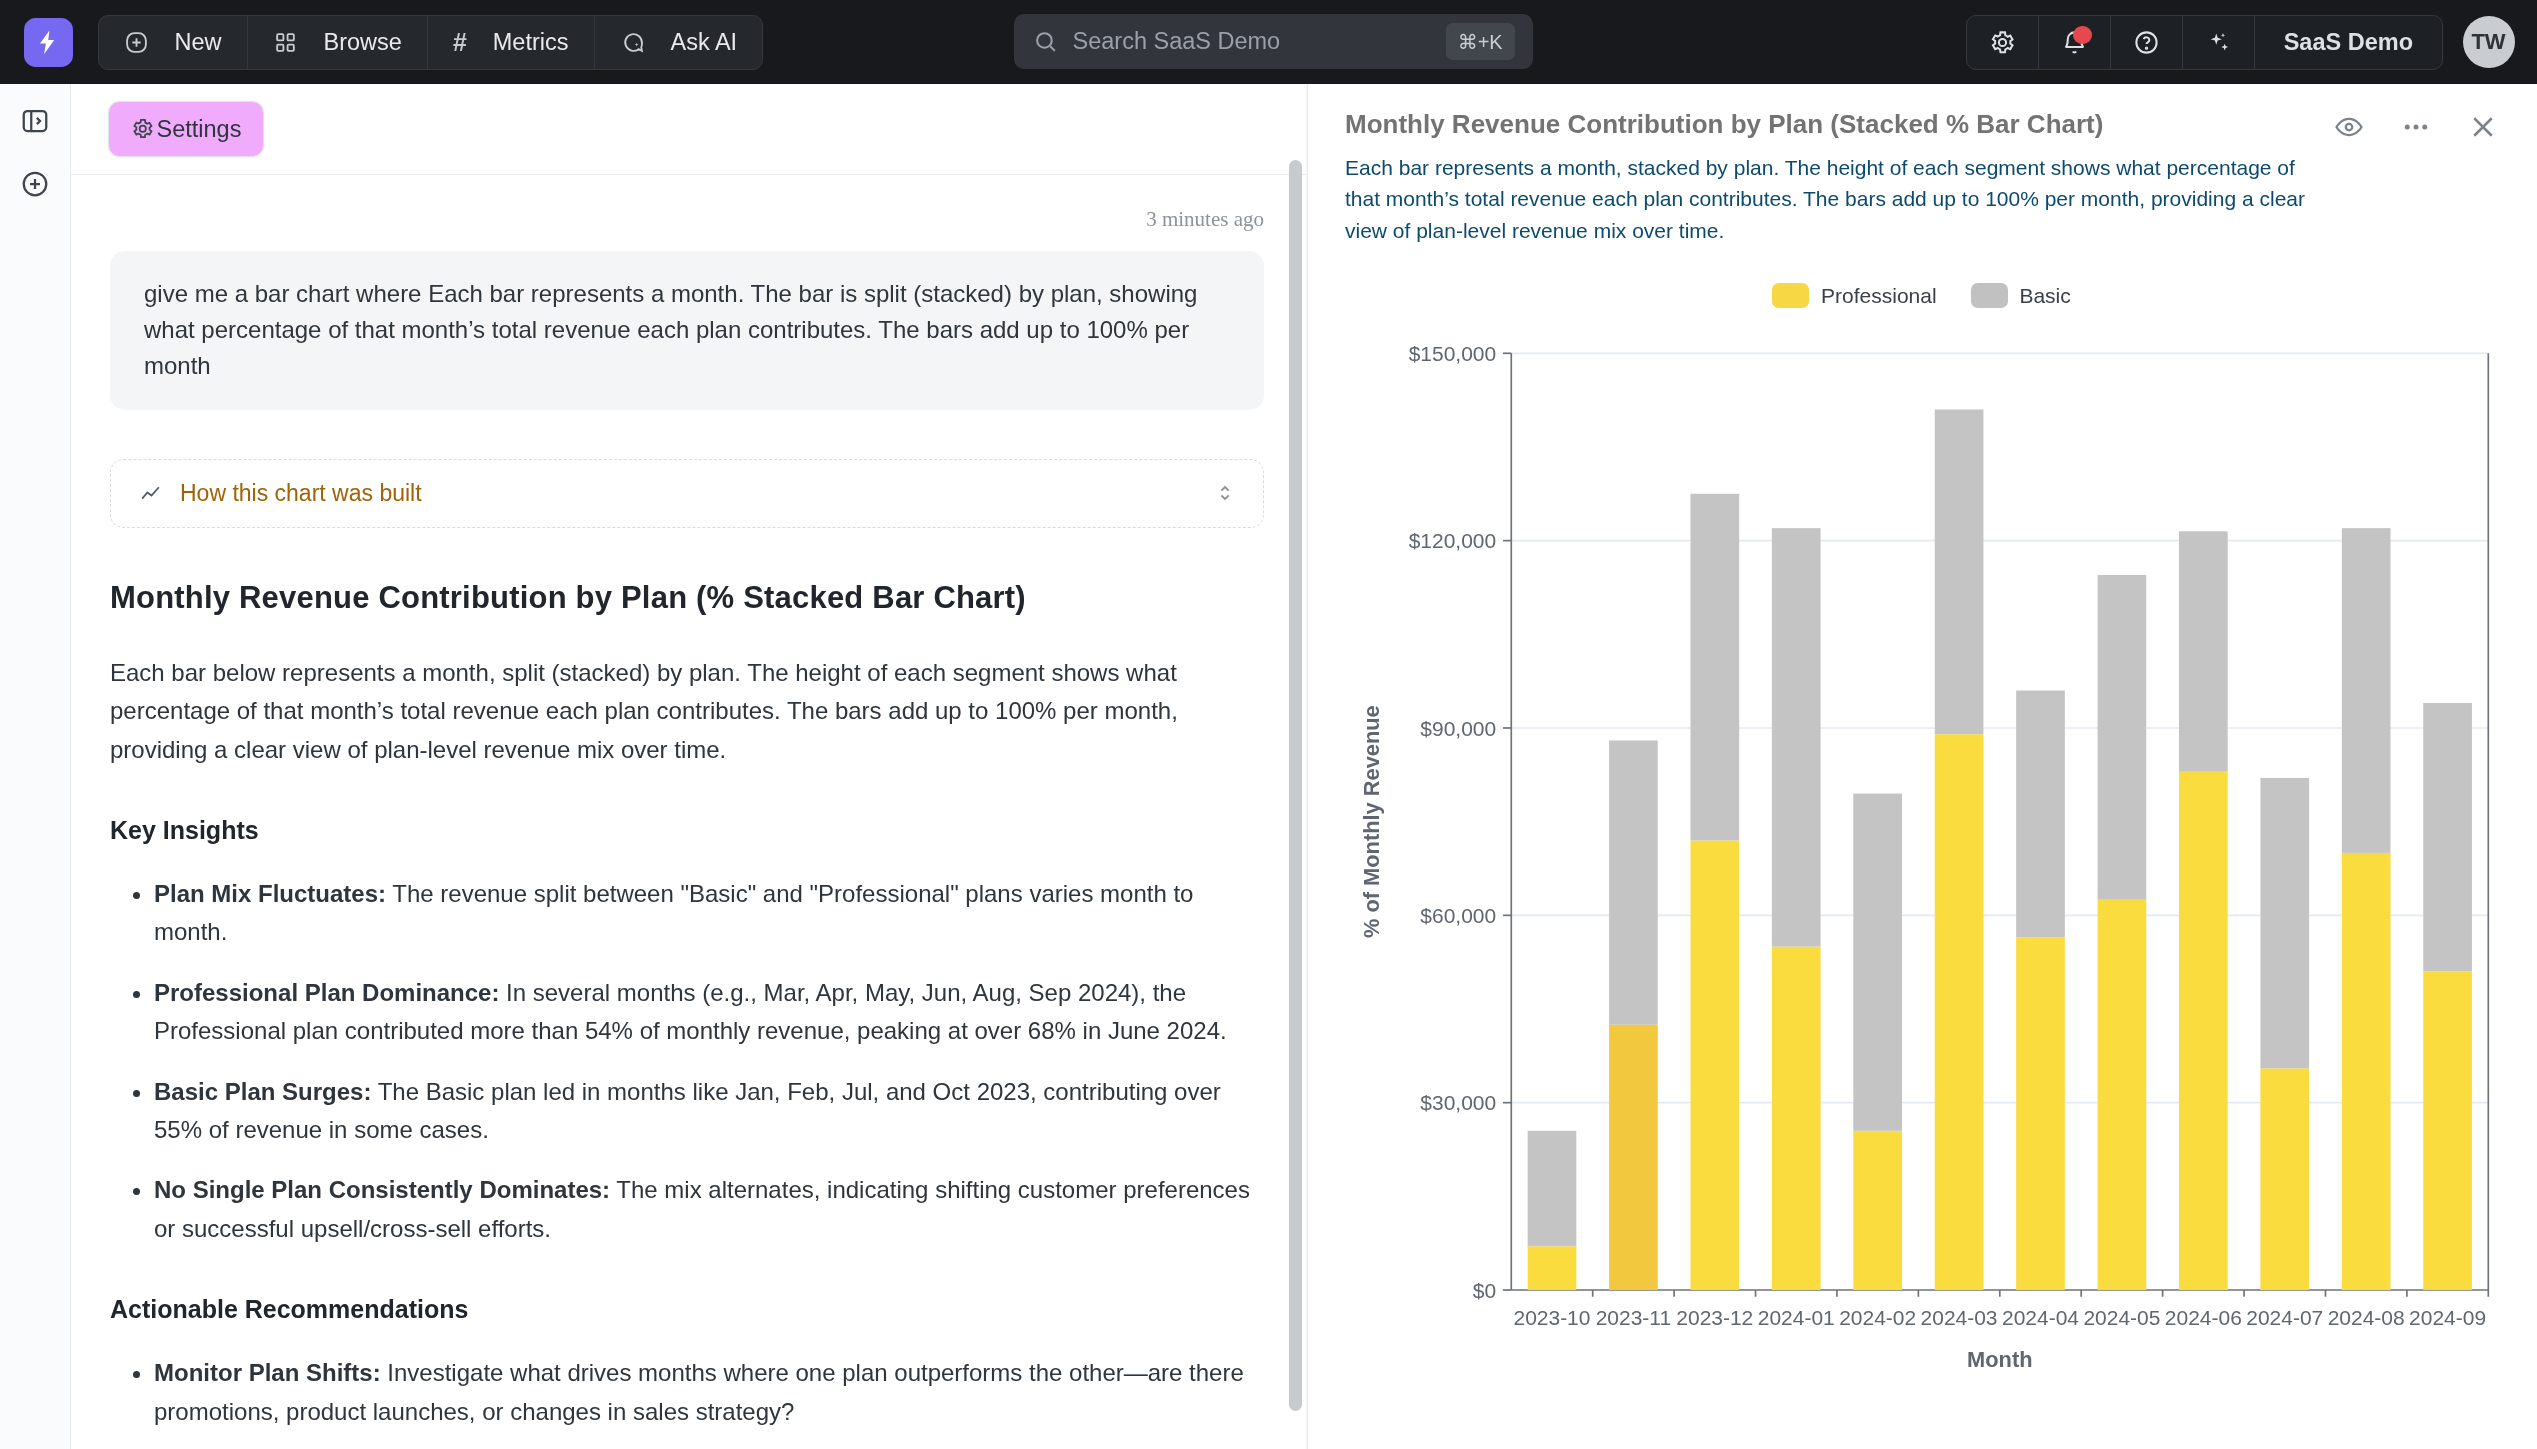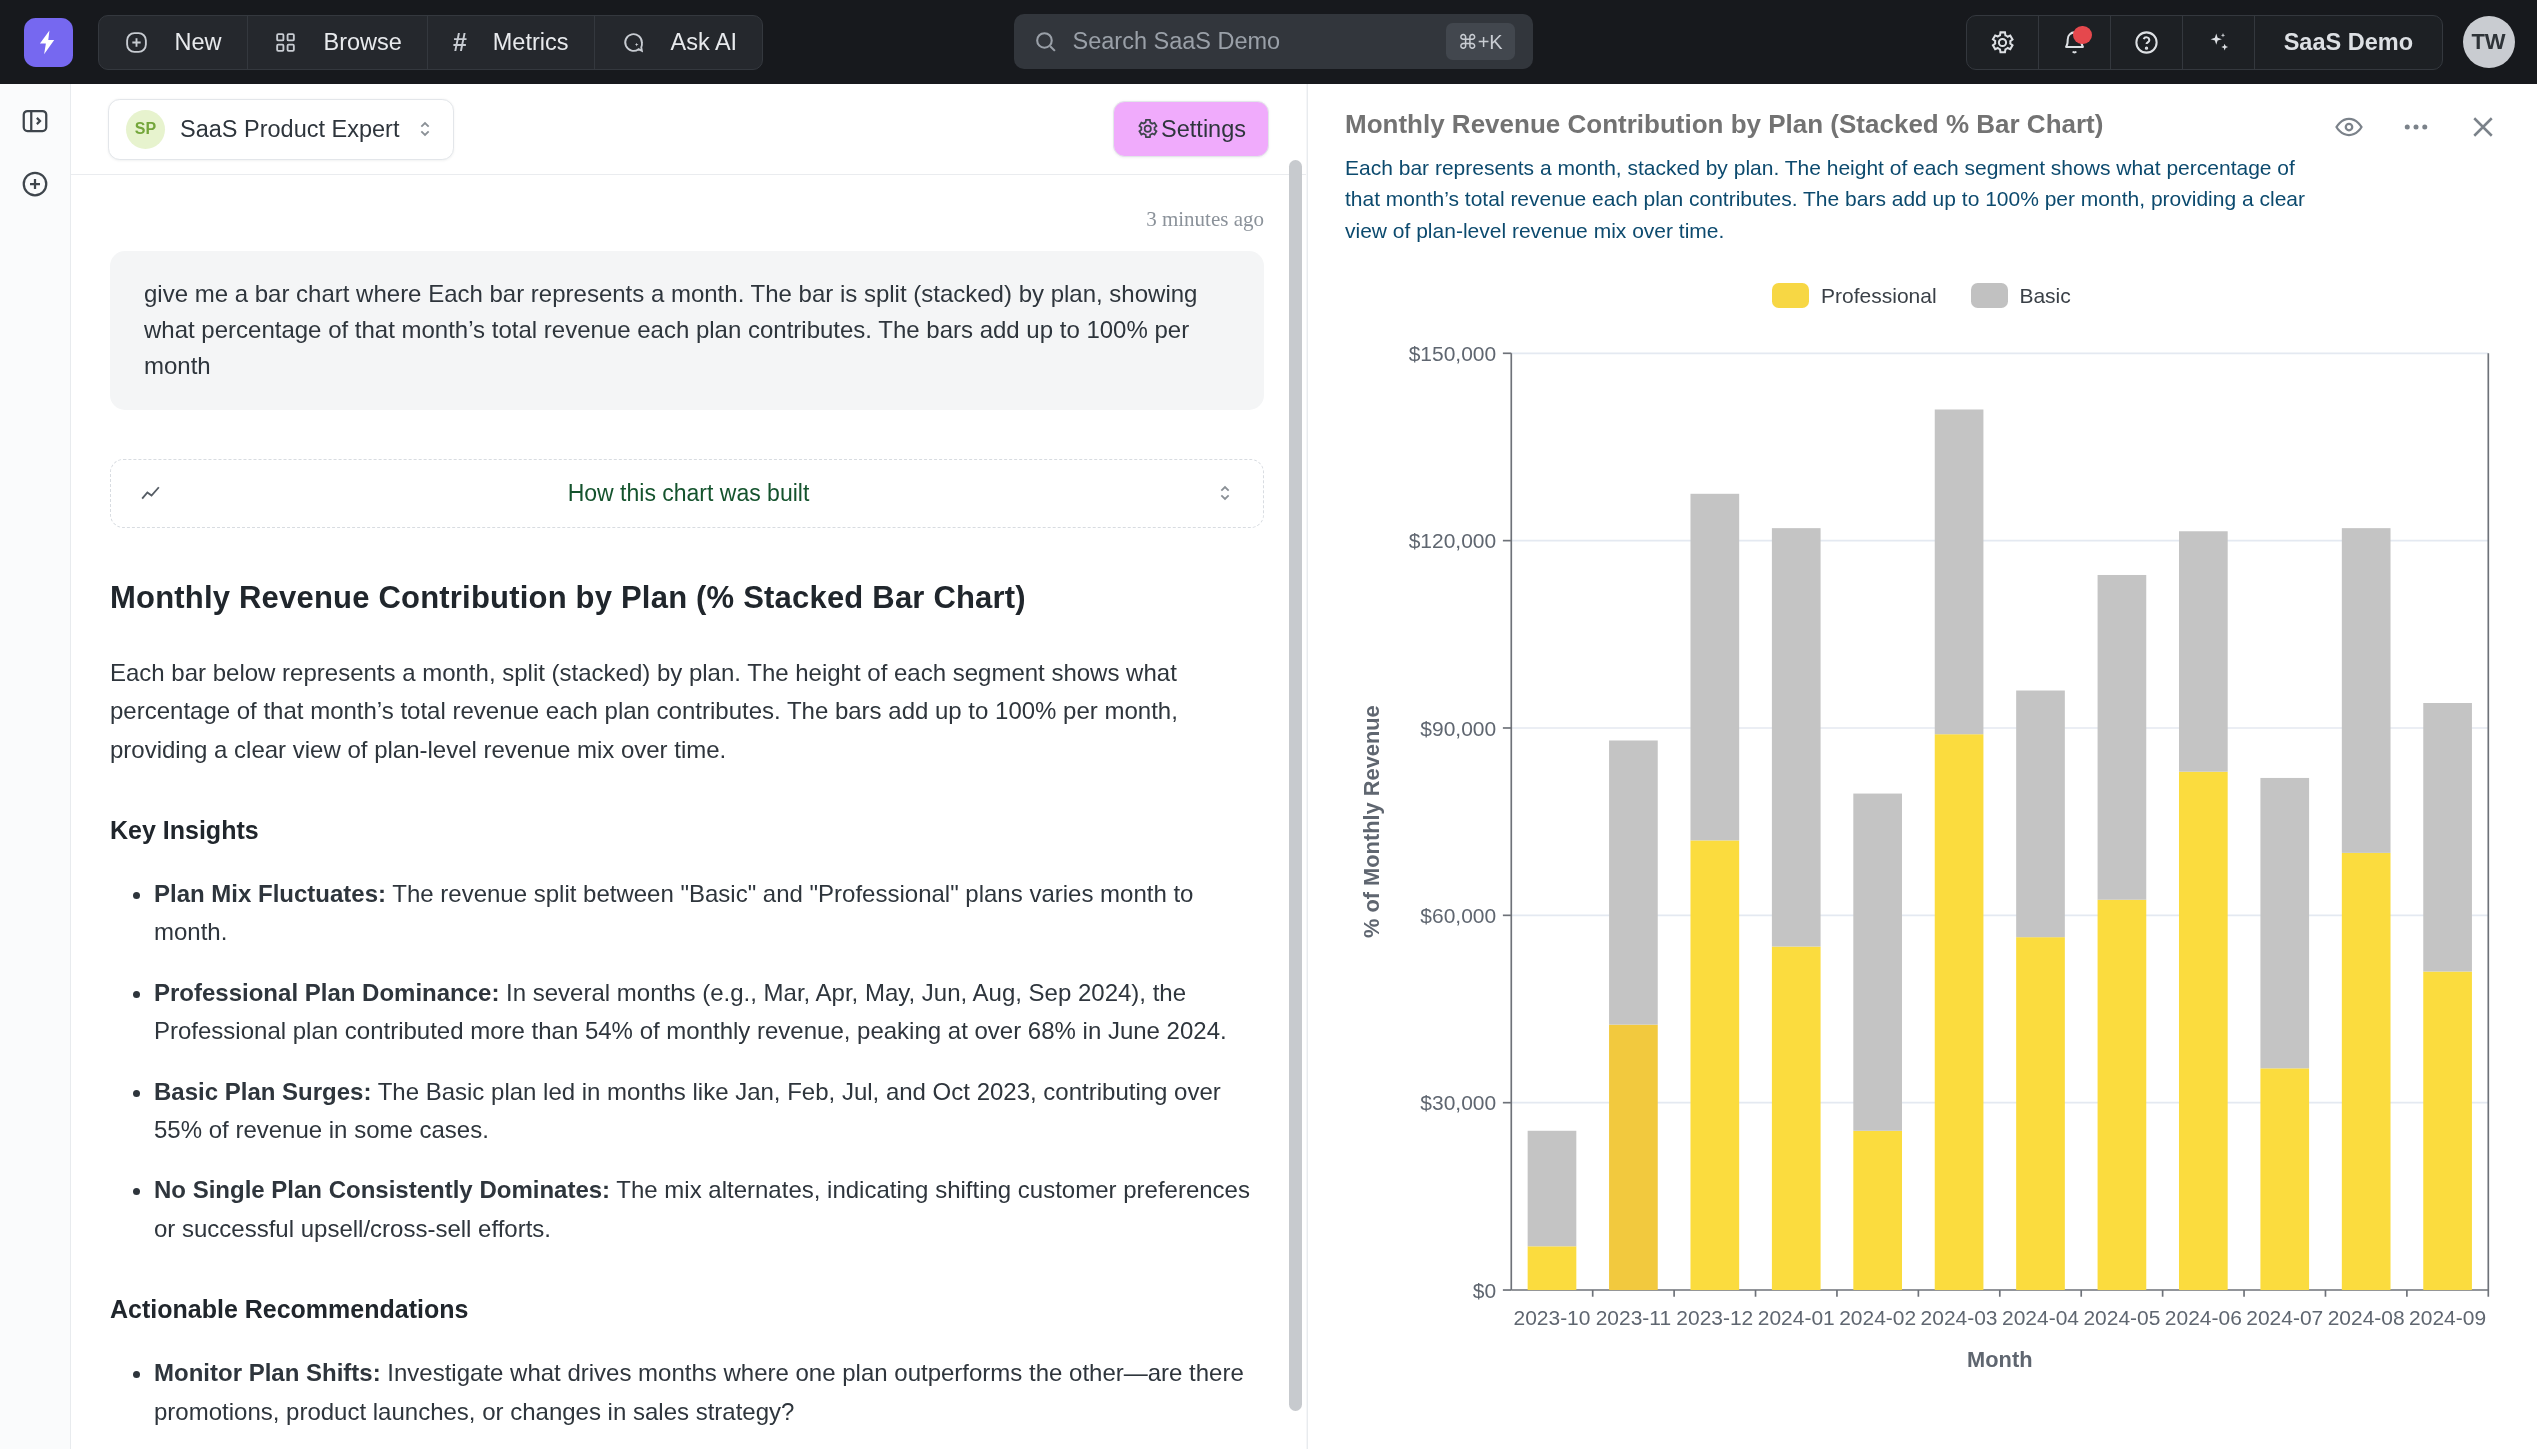--- a/index.html
+++ b/index.html
@@ -50,21 +50,21 @@
                   font-size:16px; font-weight:700; display:flex; align-items:center; justify-content:center; }
   .agent-name { font-size:23.5px; font-weight:500; color:#2E353C; }
   .settings-btn { display:flex; align-items:center; gap:2px; border:0.8px solid #E3E6EA; border-radius:11.8px;
                   padding:13.4px 22px; font-size:23.5px; color:#2E353C; cursor:pointer; background:#f0abfc;
                   box-shadow:0 0.8px 2.5px rgba(20,30,40,.06); }
   .chat-scroll { position:absolute; left:0; right:0; top:91px; bottom:0; padding:32px 42px 17px 39px; }
   .timestamp { text-align:right; color:#8B929A; font-size:21px; margin-bottom:18.5px;font-family:Liberation Serif, serif; }
   .bubble { background:#F4F5F6; border-radius:15px; padding:25px 34px; font-size:24px; line-height:1.52;
             color:#2E353C; }
   .collapse { margin-top:49px; border:1.7px dashed #D8DCE1; border-radius:13.4px; padding:20px 27px;
-              display:flex; align-items:center; gap:17px; color:#14532d; cursor:pointer;text-align:center; }
+              display:flex; align-items:center; gap:17px; color:#a16207; cursor:pointer; }
   .collapse-label { font-size:23px; font-weight:500; flex:1; }
   .article h1 { font-size:31px; font-weight:700; color:#20262C; margin-top:52px; letter-spacing:0.2px; }
   .article p { font-size:24px; line-height:1.6; color:#2E353C; margin-top:38px; }
   .article h3 { font-size:25px; font-weight:700; color:#20262C; margin-top:47px; }
   .article ul { margin-top:30px; padding-left:44px; }
   .article li { font-size:24px; line-height:1.6; color:#2E353C; margin-bottom:22px; }
   .article li strong { font-weight:700; }
   .chat-scrollbar { position:absolute; right:4.2px; top:76px; width:12.6px; height:1251px; border-radius:6.7px;
                     background:#C7CACE; }
 
@@ -179,28 +179,20 @@
   <div class="ric">
     <svg width="30" height="30" viewBox="0 0 24 24" fill="none" stroke="currentColor" stroke-width="1.8">
         <circle cx="12" cy="12" r="9"></circle>
         <path d="M12 8v8M8 12h8"></path>
       </svg>
   </div>
 </div>
 
 <div class="chat">
   <div class="chat-header">
-    <div class="agent-pill">
-      <div class="agent-avatar">SP</div>
-      <span class="agent-name">SaaS Product Expert</span>
-      <svg width="22" height="22" viewBox="0 0 24 24" fill="none" stroke="#8A9096" stroke-width="2">
-          <path d="M8 9.5 12 5.5l4 4"></path>
-          <path d="M8 14.5l4 4 4-4"></path>
-        </svg>
-    </div>
     <div class="settings-btn">
       <svg width="23.5" height="23.5" viewBox="0 0 24 24" fill="none" stroke="#3E454C" stroke-width="1.8">
           <circle cx="12" cy="12" r="3.2"></circle>
           <path d="M19 12a7 7 0 0 0-.1-1.2l2-1.5-2-3.4-2.3 1a7 7 0 0 0-2-1.2L14.2 3h-4l-.4 2.5a7 7 0 0 0-2 1.2l-2.3-1-2 3.4 2 1.5a7 7 0 0 0 0 2.4l-2 1.5 2 3.4 2.3-1a7 7 0 0 0 2 1.2l.4 2.5h4l.4-2.5a7 7 0 0 0 2-1.2l2.3 1 2-3.4-2-1.5c.06-.4.1-.8.1-1.2z"></path>
         </svg>
       <span>Settings</span>
     </div>
   </div>
 
   <div class="chat-scroll">

